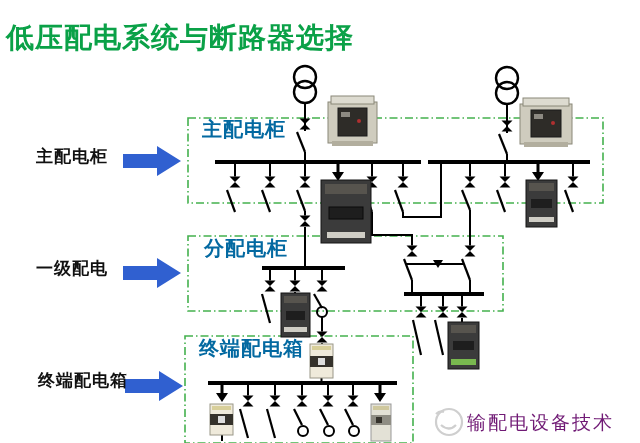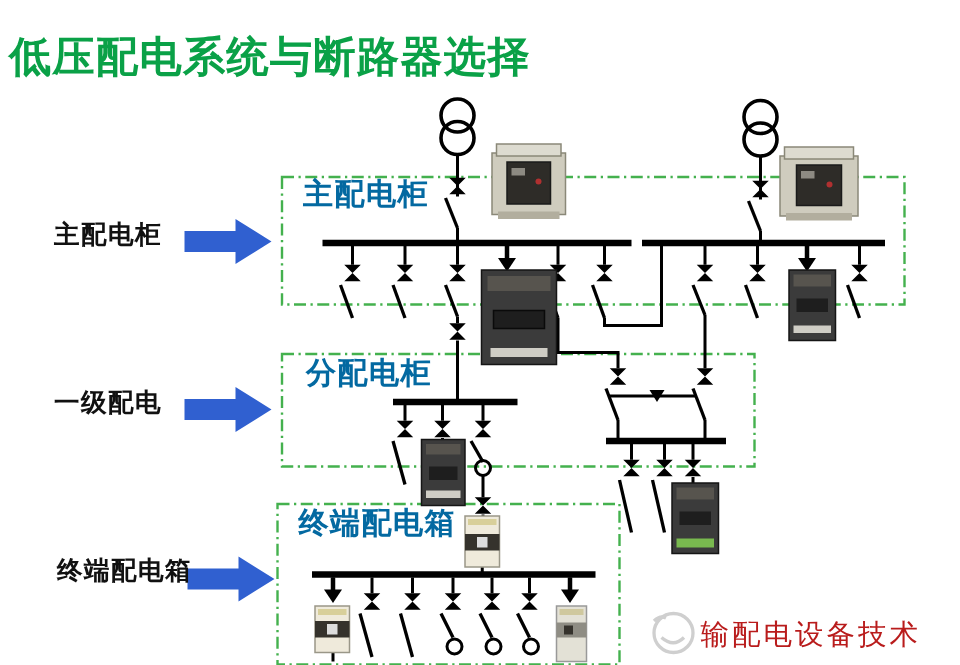--- a/index.html
+++ b/index.html
@@ -8,21 +8,21 @@
   .abs{position:absolute;}
   #title{left:6px;top:8px;font-size:28px;font-weight:bold;color:#0aa147;letter-spacing:1px;white-space:nowrap;}
   .level-label{font-size:17px;font-weight:bold;color:#111;letter-spacing:1px;white-space:nowrap;}
   .box-label{font-size:20px;font-weight:bold;color:#0369a1;letter-spacing:1px;white-space:nowrap;}
   #lv1{left:36px;top:134px;}
   #lv2{left:36px;top:246px;}
   #lv3{left:38px;top:358px;}
   #bl1{left:202px;top:105px;}
   #bl2{left:204px;top:224px;}
   #bl3{left:199px;top:324px;}
-  #watermark-text{left:467px;top:399px;font-size:19px;color:#b91c1c;letter-spacing:2px;white-space:nowrap;}
+  #watermark-text{left:467px;top:399px;font-size:19px;color:#701a75;letter-spacing:2px;white-space:nowrap;}
   svg{position:absolute;left:0;top:0;}
 </style>
 </head>
 <body>
 
 <div id="canvas">
 
   <svg width="640" height="443" viewBox="0 0 640 443">
     <defs>
       <g id="bt">

